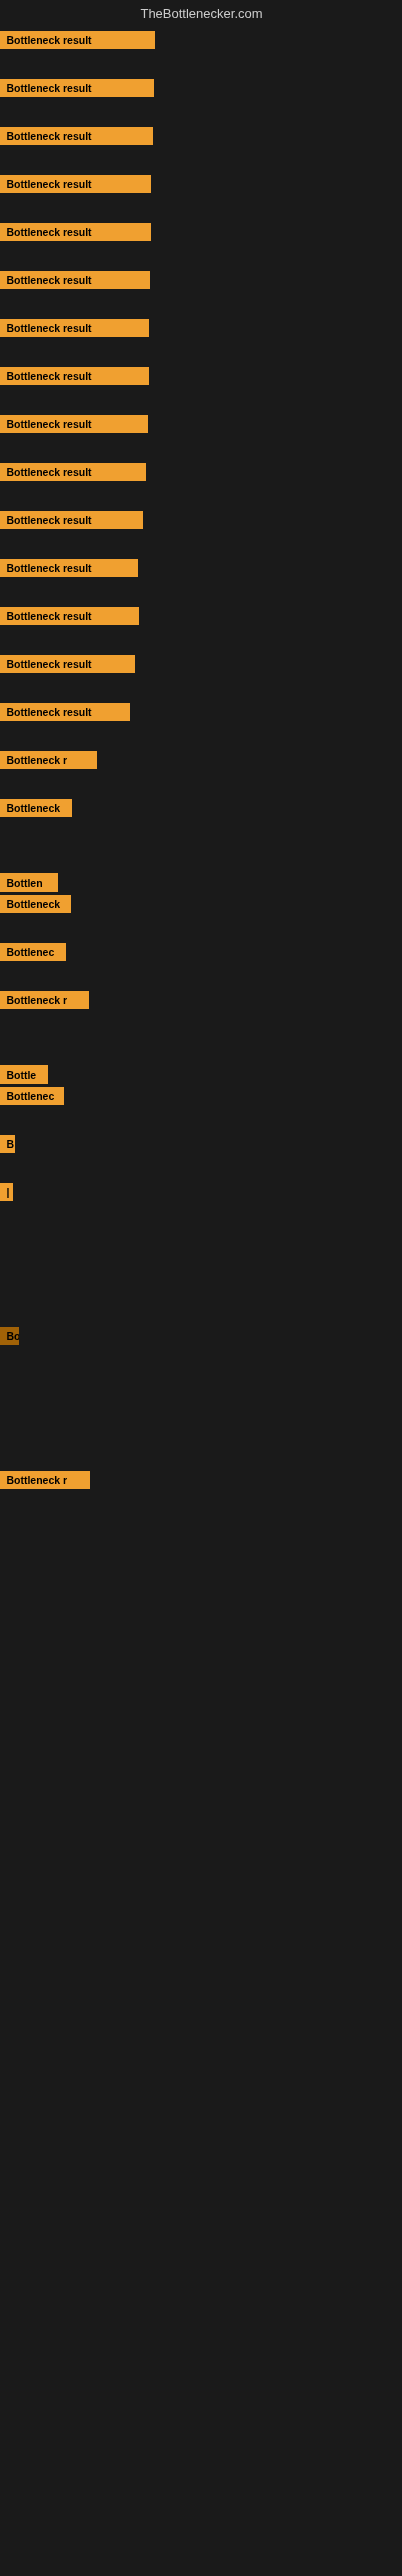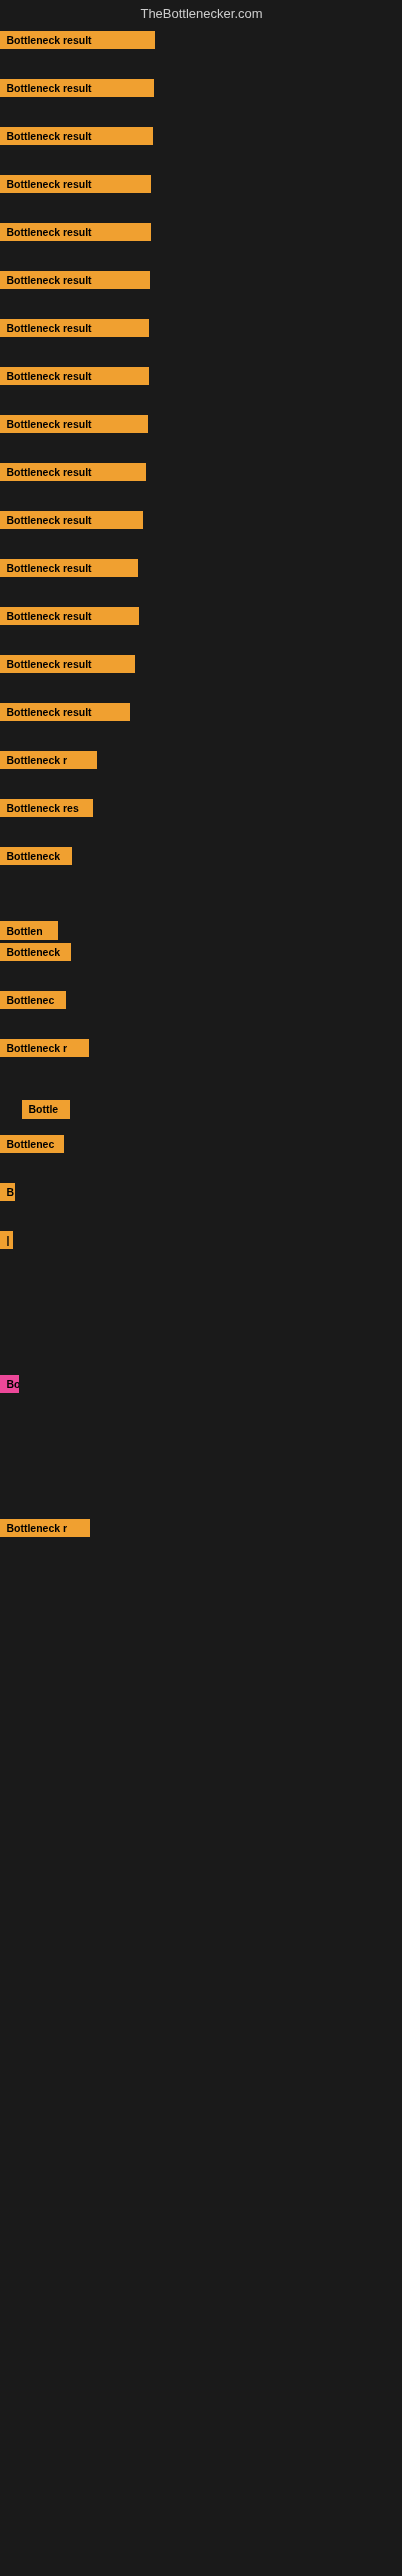--- a/index.html
+++ b/index.html
@@ -74,53 +74,50 @@
     <div style="position: relative; height: 48px; display: flex; align-items: flex-start; padding-top: 3.2px;">
       <span style="display: inline-block; background-color: rgb(240, 160, 48); color: rgb(0, 0, 0); font-size: 10.5px; font-weight: bold; padding: 3.2px 6.4px; white-space: nowrap; overflow: hidden; max-width: 135px; width: 135px; cursor: pointer;">Bottleneck result</span>
     </div>
     <div style="position: relative; height: 48px; display: flex; align-items: flex-start; padding-top: 3.2px;">
       <span style="display: inline-block; background-color: rgb(240, 160, 48); color: rgb(0, 0, 0); font-size: 10.5px; font-weight: bold; padding: 3.2px 6.4px; white-space: nowrap; overflow: hidden; max-width: 130px; width: 130px; cursor: pointer;">Bottleneck result</span>
     </div>
     <div style="position: relative; height: 48px; display: flex; align-items: flex-start; padding-top: 3.2px;">
       <span style="display: inline-block; background-color: rgb(240, 160, 48); color: rgb(0, 0, 0); font-size: 10.5px; font-weight: bold; padding: 3.2px 6.4px; white-space: nowrap; overflow: hidden; max-width: 97px; width: 97px; cursor: pointer;">Bottleneck r</span>
     </div>
     <div style="position: relative; height: 48px; display: flex; align-items: flex-start; padding-top: 3.2px;">
-      <span style="display: inline-block; background-color: rgb(240, 160, 48); color: rgb(0, 0, 0); font-size: 10.5px; font-weight: bold; padding: 3.2px 6.4px; white-space: nowrap; overflow: hidden; max-width: 93px; width: 93px; cursor: pointer;">Bottleneck res</span>
-    </div>
-    <div style="position: relative; height: 48px; display: flex; align-items: flex-start; padding-top: 3.2px;">
       <span style="display: inline-block; background-color: rgb(240, 160, 48); color: rgb(0, 0, 0); font-size: 10.5px; font-weight: bold; padding: 3.2px 6.4px; white-space: nowrap; overflow: hidden; max-width: 72px; width: 72px; cursor: pointer;">Bottleneck</span>
     </div>
     <div style="position: relative; height: 48px; display: flex; align-items: flex-end; padding-top: 3.2px;">
       <span style="display: inline-block; background-color: rgb(240, 160, 48); color: rgb(0, 0, 0); font-size: 10.5px; font-weight: bold; padding: 3.2px 6.4px; white-space: nowrap; overflow: hidden; max-width: 58px; width: 58px; cursor: pointer;">Bottlen</span>
     </div>
     <div style="position: relative; height: 48px; display: flex; align-items: flex-start; padding-top: 3.2px;">
       <span style="display: inline-block; background-color: rgb(240, 160, 48); color: rgb(0, 0, 0); font-size: 10.5px; font-weight: bold; padding: 3.2px 6.4px; white-space: nowrap; overflow: hidden; max-width: 71px; width: 71px; cursor: pointer;">Bottleneck</span>
     </div>
     <div style="position: relative; height: 48px; display: flex; align-items: flex-start; padding-top: 3.2px;">
       <span style="display: inline-block; background-color: rgb(240, 160, 48); color: rgb(0, 0, 0); font-size: 10.5px; font-weight: bold; padding: 3.2px 6.4px; white-space: nowrap; overflow: hidden; max-width: 66px; width: 66px; cursor: pointer;">Bottlenec</span>
     </div>
     <div style="position: relative; height: 48px; display: flex; align-items: flex-start; padding-top: 3.2px;">
       <span style="display: inline-block; background-color: rgb(240, 160, 48); color: rgb(0, 0, 0); font-size: 10.5px; font-weight: bold; padding: 3.2px 6.4px; white-space: nowrap; overflow: hidden; max-width: 89px; width: 89px; cursor: pointer;">Bottleneck r</span>
     </div>
-    <div style="position: relative; height: 48px; display: flex; align-items: center; padding-top: 3.2px; margin-left: 22px;">
+    <div style="position: relative; height: 48px; display: flex; align-items: flex-end; padding-top: 3.2px;">
       <span style="display: inline-block; background-color: rgb(240, 160, 48); color: rgb(0, 0, 0); font-size: 10.5px; font-weight: bold; padding: 3.2px 6.4px; white-space: nowrap; overflow: hidden; max-width: 48px; width: 48px; cursor: pointer;">Bottle</span>
     </div>
     <div style="position: relative; height: 48px; display: flex; align-items: flex-start; padding-top: 3.2px;">
       <span style="display: inline-block; background-color: rgb(240, 160, 48); color: rgb(0, 0, 0); font-size: 10.5px; font-weight: bold; padding: 3.2px 6.4px; white-space: nowrap; overflow: hidden; max-width: 64px; width: 64px; cursor: pointer;">Bottlenec</span>
     </div>
     <div style="position: relative; height: 48px; display: flex; align-items: flex-start; padding-top: 3.2px;">
       <span style="display: inline-block; background-color: rgb(240, 160, 48); color: rgb(0, 0, 0); font-size: 10.5px; font-weight: bold; padding: 3.2px 6.4px; white-space: nowrap; overflow: hidden; max-width: 14.5px; width: 14.5px; cursor: pointer;">B</span>
     </div>
     <div style="position: relative; height: 48px; display: flex; align-items: flex-start; padding-top: 3.2px;">
       <span style="display: inline-block; background-color: rgb(240, 160, 48); color: rgb(0, 0, 0); font-size: 10.5px; font-weight: bold; padding: 3.2px 6.4px; white-space: nowrap; overflow: hidden; max-width: 6.4px; width: 6.4px; cursor: pointer;">|</span>
     </div>
     <div style="position: relative; height: 48px; display: flex; align-items: flex-start; padding-top: 3.2px;"></div>
     <div style="position: relative; height: 48px; display: flex; align-items: flex-start; padding-top: 3.2px;"></div>
     <div style="position: relative; height: 48px; display: flex; align-items: flex-start; padding-top: 3.2px;">
-      <span style="display: inline-block; background-color: #ec4899; color: rgb(0, 0, 0); font-size: 10.5px; font-weight: bold; padding: 3.2px 6.4px; white-space: nowrap; overflow: hidden; max-width: 19.3px; width: 19.3px; cursor: pointer;">Bo</span>
+      <span style="display: inline-block; background-color: #a16207; color: rgb(0, 0, 0); font-size: 10.5px; font-weight: bold; padding: 3.2px 6.4px; white-space: nowrap; overflow: hidden; max-width: 19.3px; width: 19.3px; cursor: pointer;">Bo</span>
     </div>
     <div style="position: relative; height: 48px; display: flex; align-items: flex-start; padding-top: 3.2px;"></div>
     <div style="position: relative; height: 48px; display: flex; align-items: flex-start; padding-top: 3.2px;"></div>
     <div style="position: relative; height: 48px; display: flex; align-items: flex-start; padding-top: 3.2px;">
       <span style="display: inline-block; background-color: rgb(240, 160, 48); color: rgb(0, 0, 0); font-size: 10.5px; font-weight: bold; padding: 3.2px 6.4px; white-space: nowrap; overflow: hidden; max-width: 90px; width: 90px; cursor: pointer;">Bottleneck r</span>
     </div>
     <div style="position: relative; height: 48px; display: flex; align-items: flex-start; padding-top: 3.2px;"></div>
     <div style="position: relative; height: 48px; display: flex; align-items: flex-start; padding-top: 3.2px;"></div>
   </div>
 

